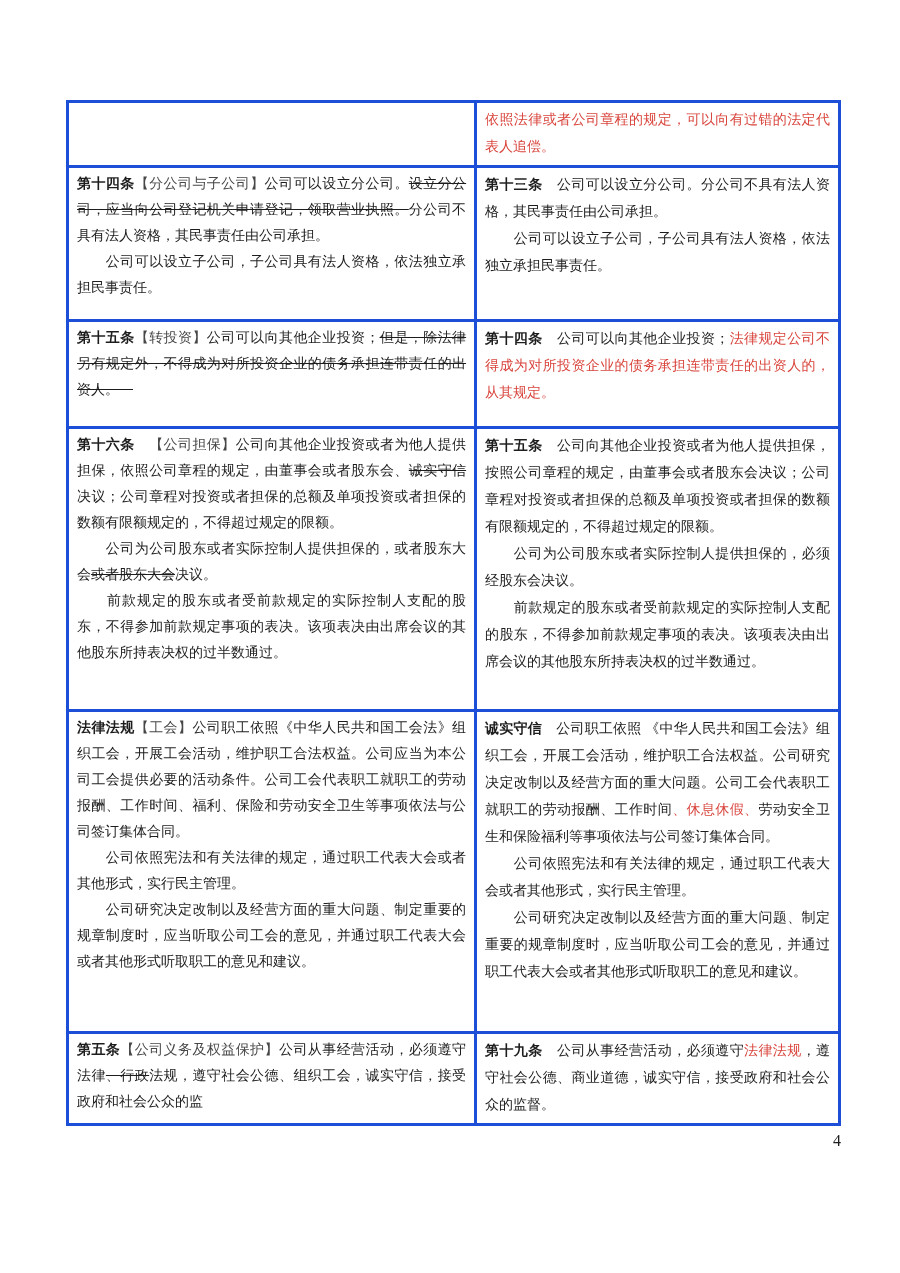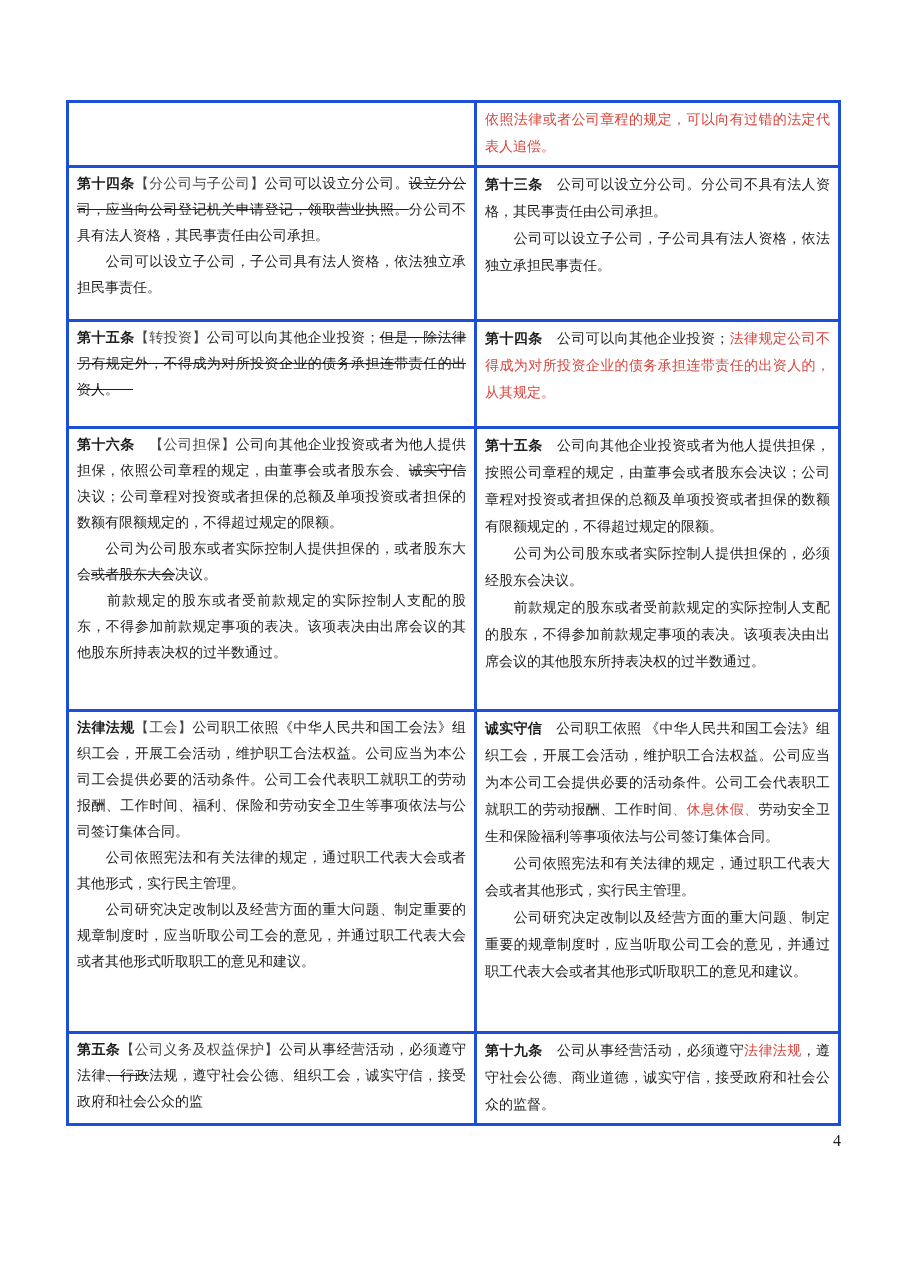--- a/index.html
+++ b/index.html
@@ -90,21 +90,21 @@
         <p><span>　　前款规定的股东或者受前款规定的实际控制人支配的股东，不得参加前款规定事项的表决。该项表决由出席会议的其他股东所持表决权的过半数通过。</span></p>
       </div>
     </div>
     <div class="trow">
       <div class="cell left">
         <p><span class="seg-b">法律法规</span><span class="seg-lab">【工会】</span><span>公司职工依照《中华人民共和国工会法》组织工会，开展工会活动，维护职工合法权益。公司应当为本公司工会提供必要的活动条件。公司工会代表职工就职工的劳动报酬、工作时间、福利、保险和劳动安全卫生等事项依法与公司签订集体合同。</span></p>
         <p><span>　　公司依照宪法和有关法律的规定，通过职工代表大会或者其他形式，实行民主管理。</span></p>
         <p><span>　　公司研究决定改制以及经营方面的重大问题、制定重要的规章制度时，应当听取公司工会的意见，并通过职工代表大会或者其他形式听取职工的意见和建议。</span></p>
       </div>
       <div class="cell right">
-        <p><span class="seg-b">诚实守信</span><span>　公司职工依照 《中华人民共和国工会法》组织工会，开展工会活动，维护职工合法权益。公司应当为本公司工会提供必要的活动条件。公司工会代表职工就职工的劳动报酬、工作时间</span><span class="seg-red">、休息休假、</span><span>劳动安全卫生和保险福利等事项依法与公司签订集体合同。</span></p>
+        <p><span class="seg-b">诚实守信</span><span>　公司职工依照 《中华人民共和国工会法》组织工会，开展工会活动，维护职工合法权益。公司研究决定改制以及经营方面的重大问题。公司工会代表职工就职工的劳动报酬、工作时间</span><span class="seg-red">、休息休假、</span><span>劳动安全卫生和保险福利等事项依法与公司签订集体合同。</span></p>
         <p><span>　　公司依照宪法和有关法律的规定，通过职工代表大会或者其他形式，实行民主管理。</span></p>
         <p><span>　　公司研究决定改制以及经营方面的重大问题、制定重要的规章制度时，应当听取公司工会的意见，并通过职工代表大会或者其他形式听取职工的意见和建议。</span></p>
       </div>
     </div>
     <div class="trow">
       <div class="cell left">
         <p><span class="seg-b">第五条</span><span class="seg-lab">【公司义务及权益保护】</span><span>公司从事经营活动，必须遵守法律</span><span class="seg-st">、行政</span><span>法规，遵守社会公德、组织工会，诚实守信，接受政府和社会公众的监</span></p>
       </div>
       <div class="cell right">
         <p><span class="seg-b">第十九条</span><span>　公司从事经营活动，必须遵守</span><span class="seg-red">法律法规</span><span>，遵守社会公德、商业道德，诚实守信，接受政府和社会公众的监督。</span></p>

